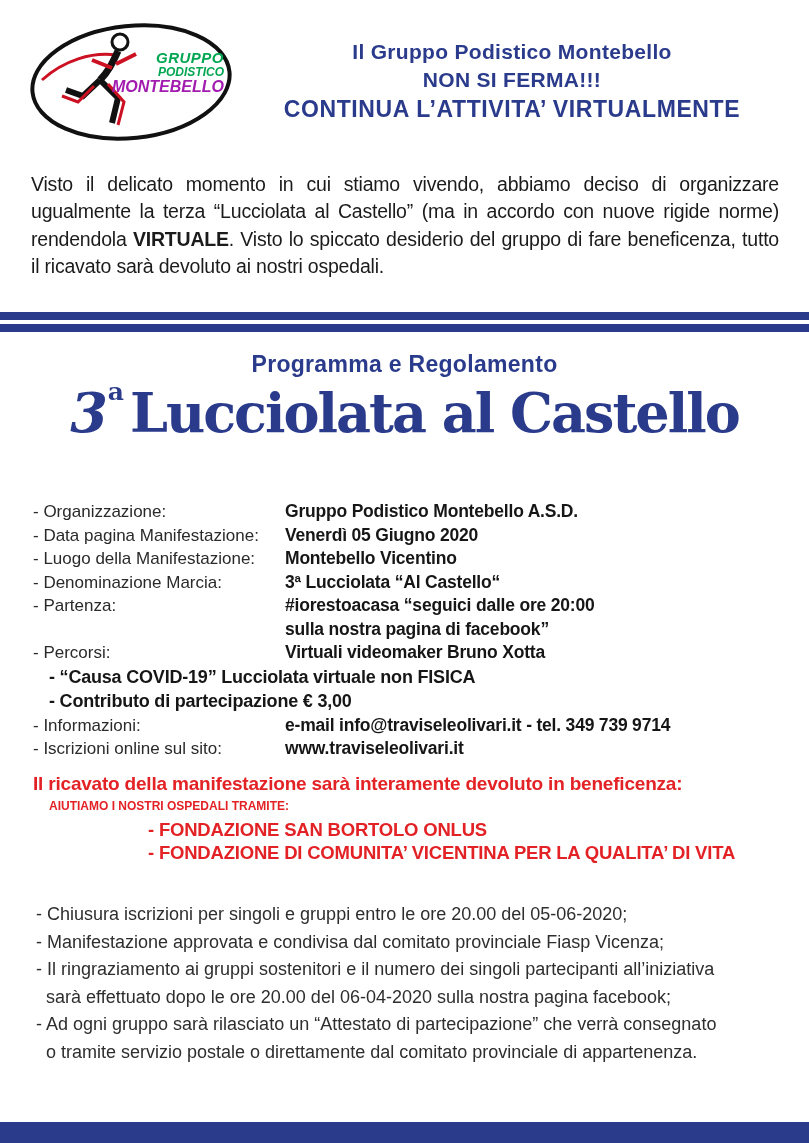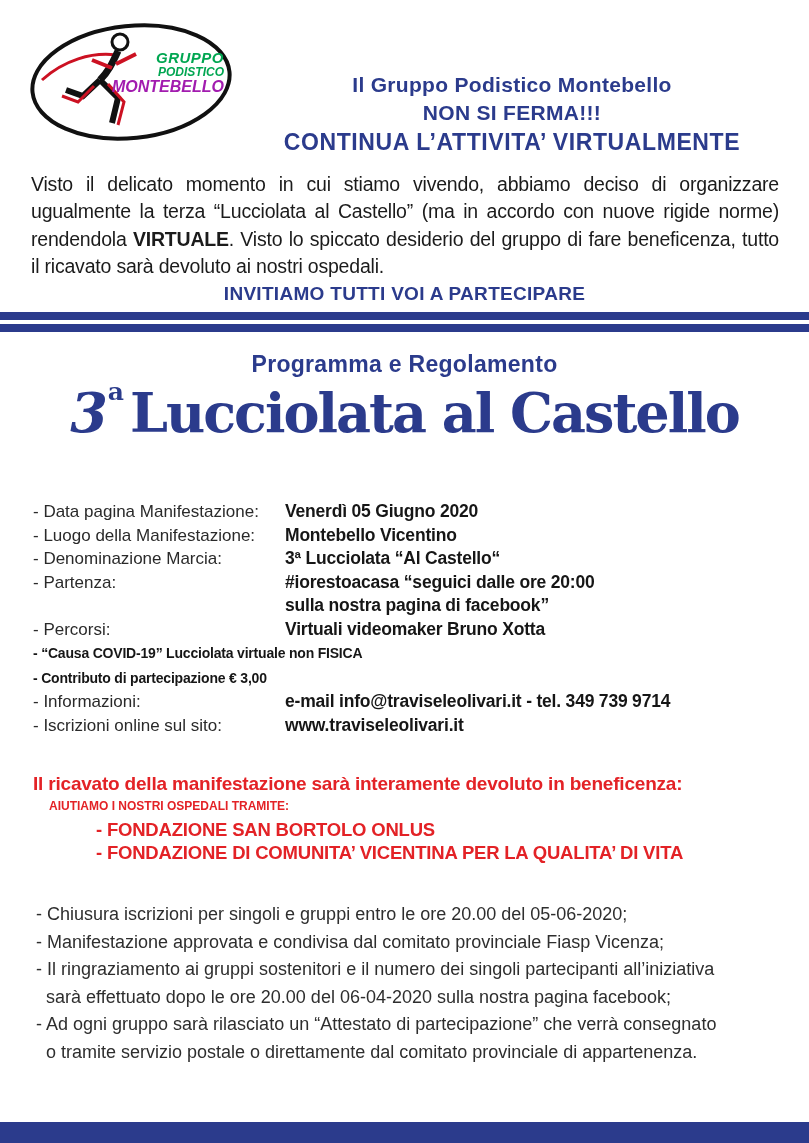--- a/index.html
+++ b/index.html
@@ -8,21 +8,21 @@
 
   
   .logo{position:absolute;left:28px;top:22px;width:206px;height:120px;}
   .logo svg{position:absolute;left:0;top:0;}
   .logo-text{position:absolute;right:10px;top:28px;text-align:right;line-height:1;}
   .lg1{color:#00a651;font-weight:800;font-style:italic;font-size:15px;letter-spacing:.5px;}
   .lg2{color:#00a651;font-weight:800;font-style:italic;font-size:12px;margin-top:1px;}
   .lg3{color:#a21caf;font-weight:800;font-style:italic;font-size:16px;margin-top:1px;padding-left:9px;}
 
   
-  .hdr{position:absolute;left:232px;top:38px;width:560px;text-align:center;color:#2b3b8c;font-weight:bold;margin-top:33px;}
+  .hdr{position:absolute;left:232px;top:38px;width:560px;text-align:center;color:#2b3b8c;font-weight:bold;}
   .h1,.h2{font-size:21px;line-height:28px;letter-spacing:.3px;}
   .h3{font-size:23px;line-height:30px;letter-spacing:.6px;}
 
   
   .intro{position:absolute;left:31px;top:151px;width:748px;font-size:19.5px;line-height:27.5px;
          text-align:justify;color:#1b1b1b;letter-spacing:-0.2px;}
   .intro b{font-weight:800;}
 
   
   .invite{position:absolute;left:0;top:283px;width:100%;text-align:center;color:#2b3b8c;
@@ -36,27 +36,27 @@
   .big{position:absolute;left:0;top:376px;width:100%;text-align:center;color:#2b3b8c;
        font-family:"DejaVu Serif",serif;font-weight:bold;font-size:54px;letter-spacing:-2px;line-height:1.3;}
   .big .num{font-style:italic;}
   .big sup{font-size:25px;letter-spacing:0;vertical-align:32px;margin:0 6px 0 2px;font-style:normal;}
 
   
   .details{position:absolute;left:33px;top:500px;width:748px;font-size:17.5px;color:#161616;}
   .drow{display:flex;line-height:23.5px;}
   .dlabel{width:252px;flex:none;font-weight:normal;color:#2a2a2a;font-size:17px;}
   .dvalue{font-weight:bold;letter-spacing:-0.2px;}
-  .dfull{font-weight:bold;font-size:14px;line-height:24.5px;letter-spacing:-0.2px;}
+  .dfull{font-weight:bold;font-size:18px;line-height:24.5px;letter-spacing:-0.2px;margin-left:16px;}
 
   
   .charity{position:absolute;left:33px;top:772px;width:756px;color:#e32226;font-weight:bold;}
   .c1{font-size:19px;line-height:23px;letter-spacing:-0.2px;}
   .c2{font-size:12px;line-height:23px;margin-left:16px;}
-  .c3{font-size:18.5px;line-height:23px;margin-left:63px;letter-spacing:-0.2px;}
+  .c3{font-size:18.5px;line-height:23px;margin-left:115px;letter-spacing:-0.2px;}
 
   
   .notes{position:absolute;left:36px;top:901px;width:744px;font-size:18px;line-height:27.5px;color:#2e2e2e;}
   .note-cont{padding-left:10px;}
 
   
   .footbar{position:absolute;left:0;top:1122px;width:100%;height:21px;background:#2b3b8c;}
 </style>
 </head>
 <body>
@@ -84,29 +84,32 @@
   </div>
 
   <div class="hdr">
     <div class="h1">Il Gruppo Podistico Montebello</div>
     <div class="h2">NON SI FERMA!!!</div>
     <div class="h3">CONTINUA L’ATTIVITA’ VIRTUALMENTE</div>
   </div>
 
   <p class="intro"><span>Visto il delicato momento in cui stiamo vivendo, abbiamo deciso di organizzare ugualmente la terza “Lucciolata al Castello” (ma in accordo con nuove rigide norme) rendendola </span><b>VIRTUALE</b><span>. Visto lo spiccato desiderio del gruppo di fare beneficenza, tutto il ricavato sarà devoluto ai nostri ospedali.</span></p>
 
-  <div class="invite">INVITIAMO TUTTI VOI A PARTECIPARE</div>
 
   <div class="stripe stripe1"></div>
   <div class="stripe stripe2"></div>
 
   <div class="prog">Programma e Regolamento</div>
   <div class="big"><span class="num">3</span><sup>a</sup><span>Lucciolata al Castello</span></div>
 
   <div class="details">
+    <div class="drow">
+      <span class="dlabel">- Organizzazione:</span>
+      <span class="dvalue">Gruppo Podistico Montebello A.S.D.</span>
+    </div>
     <div class="drow">
       <span class="dlabel">- Data pagina  Manifestazione:</span>
       <span class="dvalue">Venerdì 05 Giugno 2020</span>
     </div>
     <div class="drow">
       <span class="dlabel">- Luogo della Manifestazione:</span>
       <span class="dvalue">Montebello Vicentino</span>
     </div>
     <div class="drow">
       <span class="dlabel">- Denominazione Marcia:</span>

